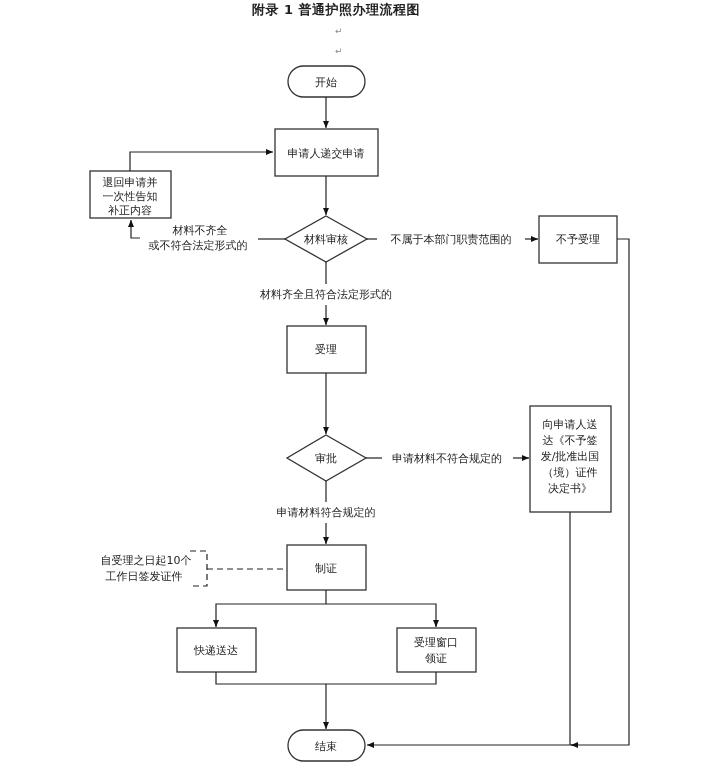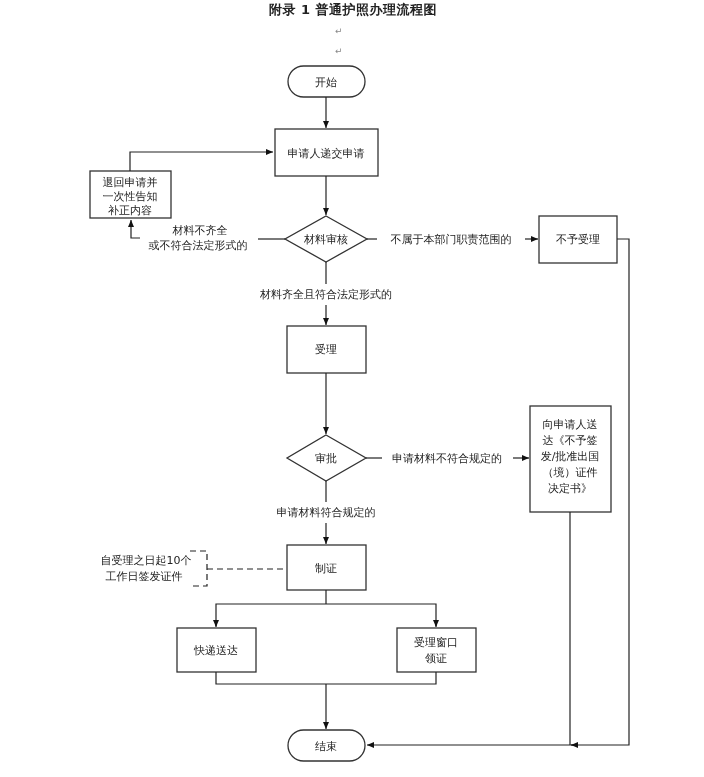--- a/index.html
+++ b/index.html
@@ -1,18 +1,18 @@
 <!DOCTYPE html>
 <html><head>
 <meta charset="utf-8">
 <style>
   html, body { margin:0; padding:0; background:#ffffff; }
   body { width:704px; height:777px; position:relative; overflow:hidden;
          font-family:"DejaVu Sans", sans-serif; color:#000; }
-  .title { position:absolute; left:269px; top:1px; font-size:13px; font-weight:bold; letter-spacing:0.5px; color:#222; }
+  .title { position:absolute; left:252px; top:1px; font-size:13px; font-weight:bold; letter-spacing:0.5px; color:#222; }
   .para { position:absolute; font-size:9px; color:#888; }
   svg { position:absolute; left:0; top:0; }
   svg text { font-family:"DejaVu Sans", sans-serif; font-size:11px; fill:#222; }
   .node { fill:#fff; stroke:#333; stroke-width:1.3; }
   .line { stroke:#222; stroke-width:1.2; fill:none; }
   .dash { stroke:#222; stroke-width:1.2; fill:none; stroke-dasharray:6,4; }
 </style>
 </head>
 <body>
 

